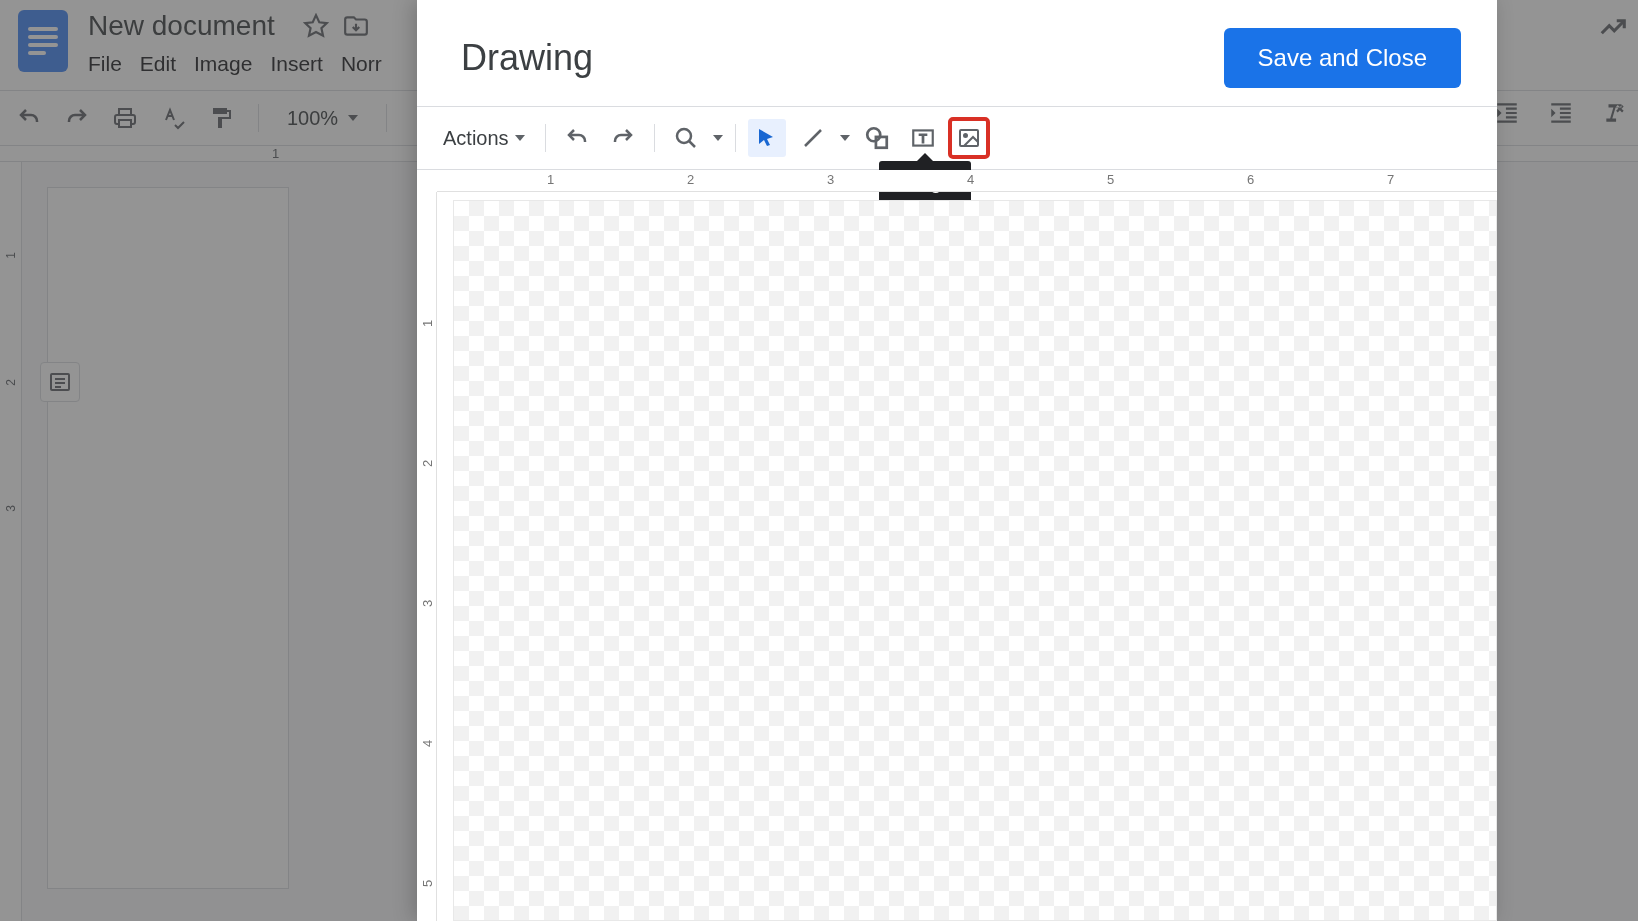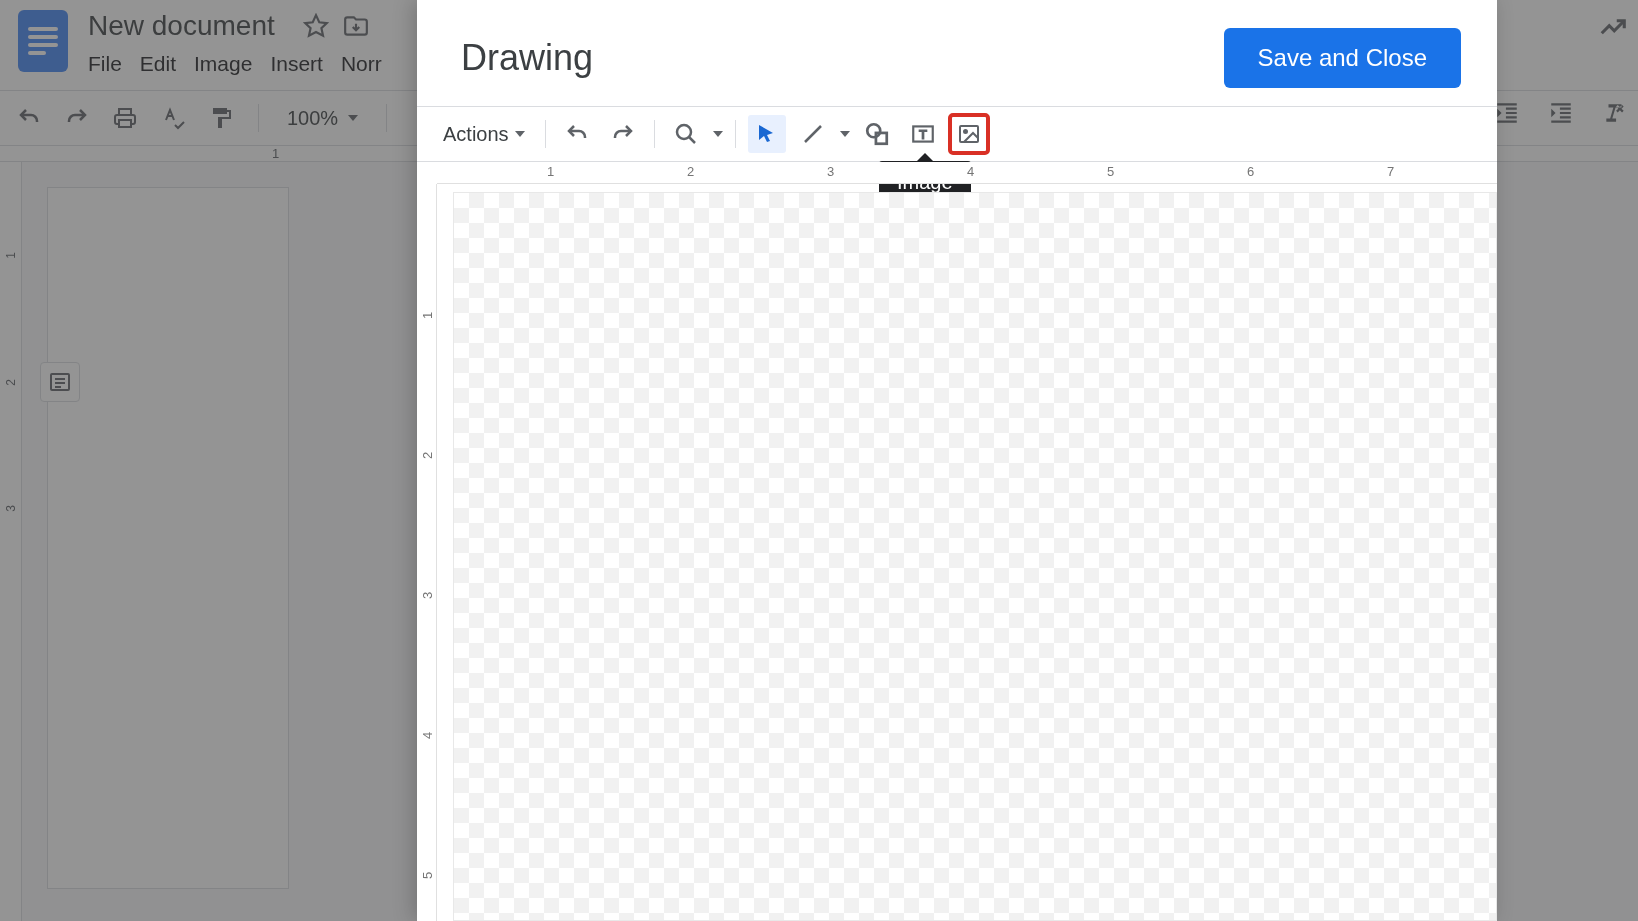--- a/index.html
+++ b/index.html
@@ -91,21 +91,21 @@
   padding: 16px 34px;
   cursor:pointer;
 }
 .drawing-toolbar {
   border-top:1px solid #dadce0;
   border-bottom:1px solid #dadce0;
   display:flex; align-items:center;
   padding: 8px 18px;
   gap: 8px;
   color:#5f6368;
-  height:56px;
+  height:64px;
   position:relative;
   text-align:right;
 }
 .actions-btn { font-size:20px; color:#3c4043; display:flex; align-items:center; gap:6px; padding:4px 8px;}
 .dbtn { width:38px; height:38px; display:flex; align-items:center; justify-content:center; border-radius:3px; cursor:pointer;}
 .dbtn.active { background:#e8f0fe; }
 .dbtn.hl { outline:4px solid #d93025; outline-offset:-2px;}
 .vsep { width:1px; height:28px; background:#dadce0; margin:0 4px;}
 .triangle-down { width:0; height:0; border-left:5px solid transparent; border-right:5px solid transparent; border-top:6px solid #5f6368;}
 .tooltip {

